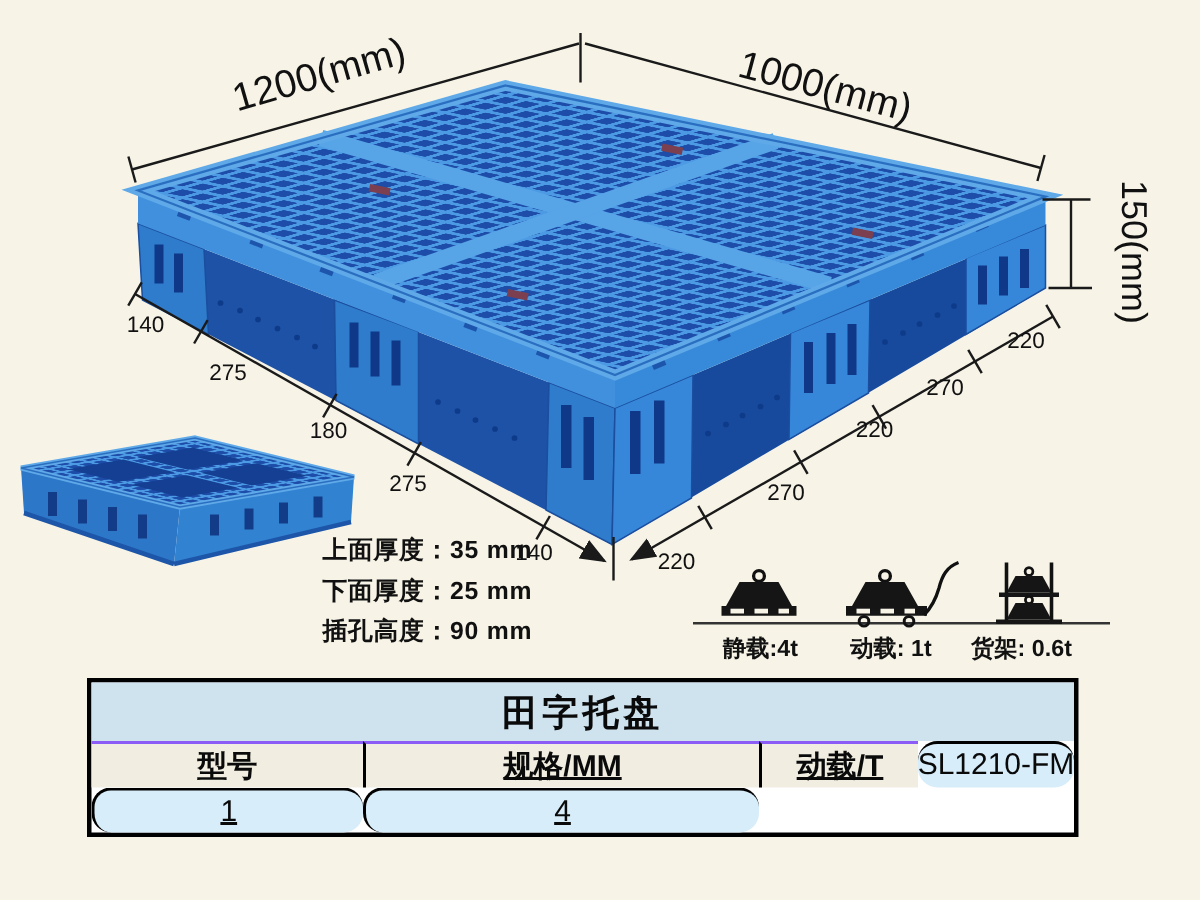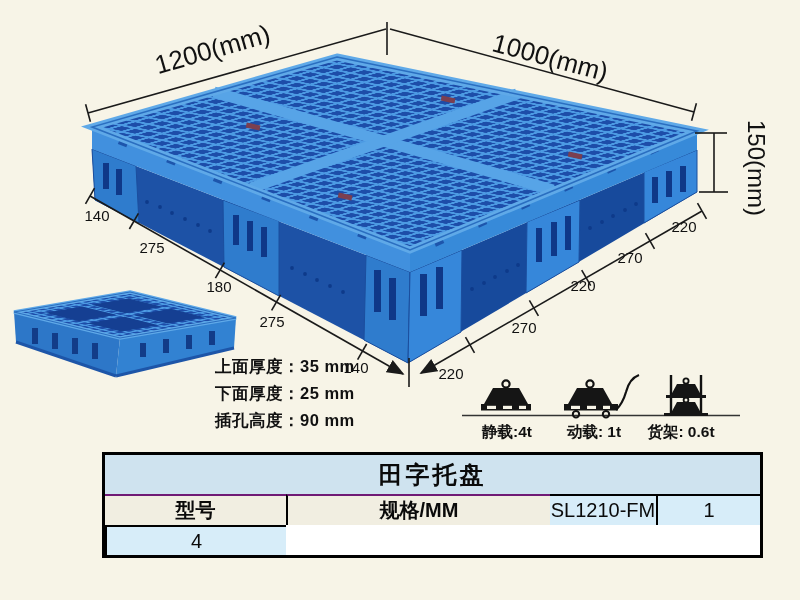--- a/index.html
+++ b/index.html
@@ -9,33 +9,32 @@
     font-family:"Liberation Sans", sans-serif;
   }
   .stage svg{position:absolute;left:0;top:0;}
   .spec-table{
     position:absolute;left:58px;top:452px;width:661px;height:106px;
     box-sizing:border-box;border:3px solid #000;
     display:grid;
     grid-template-columns:181px 264px 106px 104px;
     grid-template-rows:39px 31px 30px;
     background:#fff;
-    margin-left:44px;
   }
   .cell{
     display:flex;align-items:center;justify-content:center;
     box-sizing:border-box;color:#0a0a0a;overflow:hidden;white-space:nowrap;
   }
   .t-title{
     grid-column:1 / -1;background:#cfe3ef;
     font-size:24px;font-weight:bold;letter-spacing:3px;
   }
-  .t-head{background:#f1eee1;border-top:2px solid #701a75;font-size:20px;font-weight:600;}
-  .t-data{background:#d7edf9;border-top:2px solid #000;font-size:20px;}
-  .bl{border-left:2px solid #000;}
+  .t-head{background:#f1eee1;border-top:2px solid #8b5cf6;font-size:20px;font-weight:600;}
+  .t-data{background:#d7edf9;border-top:2px solid #000;font-size:20px;border-radius:13px;}
+  .bl{border-left:2px solid #000;text-decoration:underline;}
   text{fill:#111111;}
   .dimnum{font-size:15px;}
   .dimtitle{font-size:26px;}
   .spectxt{font-size:16.5px;font-weight:600;letter-spacing:0.5px;}
   .icontxt{font-size:15.5px;font-weight:bold;}
 </style>
 </head>
 <body>
 
 <div class="stage">
@@ -262,19 +261,20 @@
     <text class="icontxt" x="594" y="437" text-anchor="middle">动载: 1t</text>
     <text class="icontxt" x="681" y="437" text-anchor="middle">货架: 0.6t</text>
   </g>
 </svg>
 
 <div class="spec-table">
   <div class="cell t-title">田字托盘</div>
 
   <div class="cell t-head">型号</div>
   <div class="cell t-head bl">规格/MM</div>
+  <div class="cell t-head bl">动载/T</div>
 
   <div class="cell t-data">SL1210-FM</div>
   <div class="cell t-data bl">1</div>
   <div class="cell t-data bl">4</div>
 </div>
 
 </div>
 
 </body></html>

